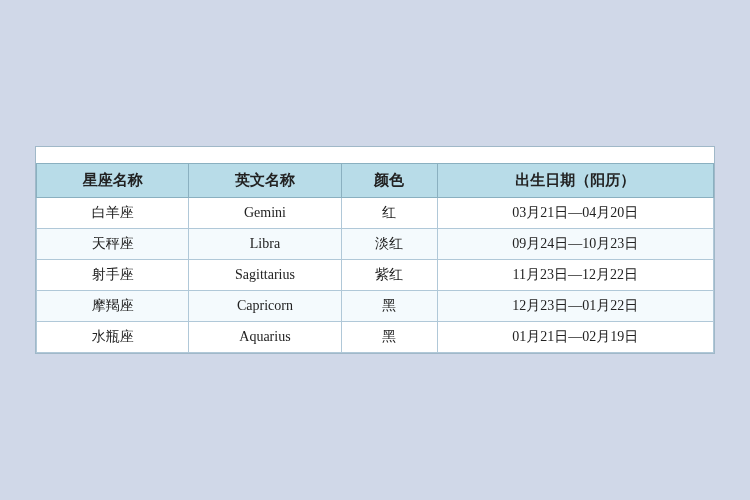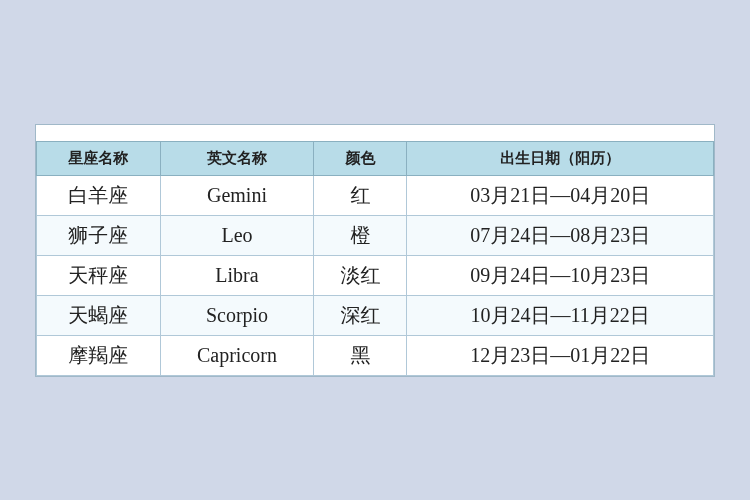--- a/index.html
+++ b/index.html
@@ -28,21 +28,21 @@
       padding: 7px 10px;
       text-align: center;
       font-size: 15px;
       font-weight: bold;
       color: #222;
     }
     tbody tr td {
       border: 1px solid #b0c8d8;
       padding: 6px 10px;
       text-align: center;
-      font-size: 20px;
+      font-size: 14px;
       color: #222;
       background: #fff;
     }
     tbody tr:nth-child(even) td {
       background: #f4fafd;
     }
   </style>
 </head>
 <body>
 
@@ -59,38 +59,38 @@
     </thead>
     <tbody>
 
     <tr>
           <td>白羊座</td>
           <td>Gemini</td>
           <td>红</td>
           <td>03月21日—04月20日</td>
         </tr>
         <tr>
-          <td>狮子座</td>
-          <td>Leo</td>
-          <td>橙</td>
-          <td>07月24日—08月23日</td>
-        </tr>
-        <tr>
           <td>天秤座</td>
           <td>Libra</td>
           <td>淡红</td>
           <td>09月24日—10月23日</td>
         </tr>
         <tr>
-          <td>天蝎座</td>
-          <td>Scorpio</td>
-          <td>深红</td>
-          <td>10月24日—11月22日</td>
+          <td>射手座</td>
+          <td>Sagittarius</td>
+          <td>紫红</td>
+          <td>11月23日—12月22日</td>
         </tr>
         <tr>
           <td>摩羯座</td>
           <td>Capricorn</td>
           <td>黑</td>
           <td>12月23日—01月22日</td>
         </tr>
+        <tr>
+          <td>水瓶座</td>
+          <td>Aquarius</td>
+          <td>黑</td>
+          <td>01月21日—02月19日</td>
+        </tr>
       </tbody>
   </table>
 </div>
 
 </body></html>

